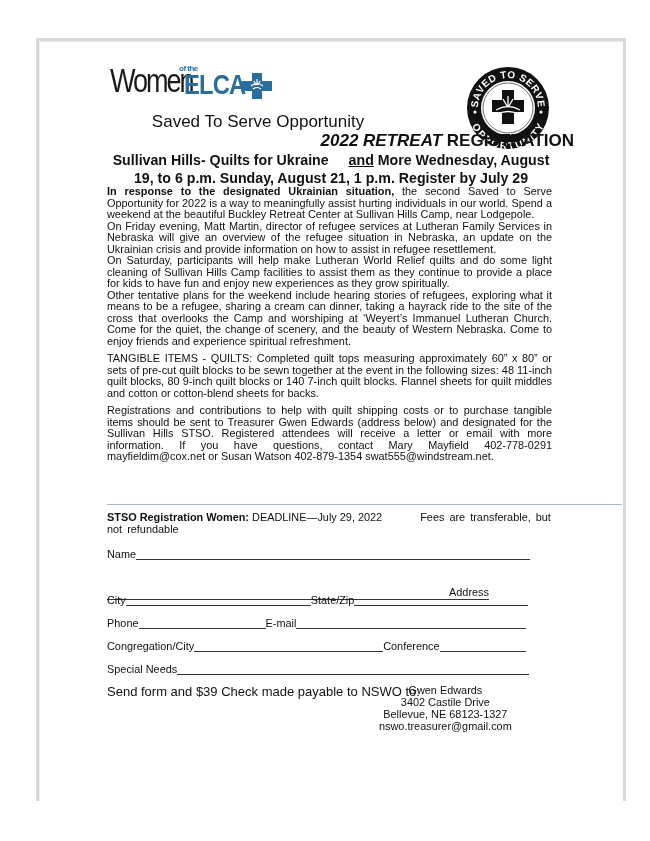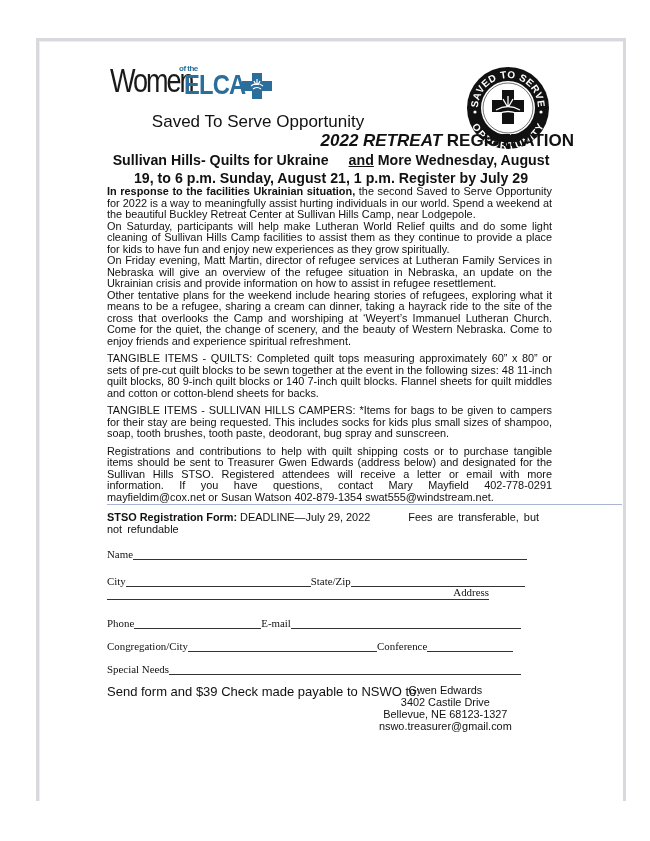--- a/index.html
+++ b/index.html
@@ -33,21 +33,21 @@
   .body p { margin: 0; }
   .body p.gap { margin-top: 6px; }
   .body b { font-weight: bold; }
 
   .rule { position: absolute; left: 107px; top: 504px; width: 515px; height: 1px; background: #a9b6d3; }
 
   .form-head { position: absolute; left: 107px; top: 512px; width: 445px; font-size: 10.9px; line-height: 11.5px; }
   .form-head .spacer { display: inline-block; width: 38px; }
   .form-head .fees { word-spacing: 2px; }
 
-  .field { position: absolute; left: 107px; font-size: 10.9px; display: flex; align-items: flex-end; height: 14px; font-family: Liberation Serif, serif; }
+  .field { position: absolute; left: 107px; font-size: 10.9px; display: flex; align-items: flex-end; height: 14px; }
   .field .lbl { white-space: nowrap; }
   .field .line { border-bottom: 1px solid #333; height: 11px; }
   .field .lbl2 { white-space: nowrap; }
 
   .send { position: absolute; left: 107px; top: 684px; font-size: 13px; }
   .addr { position: absolute; left: 379px; top: 684px; font-size: 10.9px; line-height: 12px; }
   .addr div { white-space: nowrap; text-align: center; }
 </style>
 </head>
 <body>
@@ -82,44 +82,43 @@
   <circle cx="75" cy="46" r="1.6" fill="#fff"></circle>
   <path d="M36 24 H48 V34 H58 V46 H48 V58 H36 V46 H26 V34 H36 Z" fill="#111"></path>
   <path d="M30 44 q12 -7 24 0 M32 48 q10 -5 20 0 M42 30 v10 M37 33 l4 7 M47 33 l-4 7" stroke="#fff" stroke-width="1.3" fill="none"></path>
 </svg>
 
 <div class="title1">Saved To Serve Opportunity</div>
 <div class="title2"><i>2022 RETREAT</i><span> REGISTRATION</span></div>
 <div class="title3"><span>Sullivan Hills- Quilts for Ukraine </span><u>and</u><span> More Wednesday, August 19,  to 6 p.m. Sunday, August 21, 1 p.m.  Register by July 29</span></div>
 
 <div class="body">
-  <p><b>In response to the facilities Ukrainian situation,</b><span> the second Saved to Serve Opportunity for 2022 is a way to meaningfully assist hurting individuals in our world.  Spend a weekend at the beautiful Buckley Retreat Center at Sullivan Hills Camp, near Lodgepole.</span></p>
+  <p><b>In response to the designated Ukrainian situation,</b><span> the second Saved to Serve Opportunity for 2022 is a way to meaningfully assist hurting individuals in our world.  Spend a weekend at the beautiful Buckley Retreat Center at Sullivan Hills Camp, near Lodgepole.</span></p>
+  <p>On Friday evening, Matt Martin, director of refugee services at Lutheran Family Services in Nebraska will give an overview of the refugee situation in Nebraska, an update on the Ukrainian crisis and provide information on how to assist in refugee resettlement.</p>
   <p>On Saturday, participants will help make Lutheran World Relief quilts and do some light cleaning of Sullivan Hills Camp facilities to assist them as they continue to provide a place for kids to have fun and enjoy new experiences as they grow spiritually.</p>
-  <p>On Friday evening, Matt Martin, director of refugee services at Lutheran Family Services in Nebraska will give an overview of the refugee situation in Nebraska, an update on the Ukrainian crisis and provide information on how to assist in refugee resettlement.</p>
   <p>Other tentative plans for the weekend include hearing stories of refugees, exploring what it means to be a refugee, sharing a cream can dinner, taking a hayrack ride to the site of the cross that overlooks the Camp and worshiping at ‘Weyert’s Immanuel Lutheran Church.  Come for the quiet, the change of scenery, and the beauty of Western Nebraska. Come to enjoy friends and experience spiritual refreshment.</p>
   <p class="gap">TANGIBLE ITEMS - QUILTS:  Completed quilt tops measuring approximately 60” x 80” or sets of pre-cut quilt blocks to be sewn together at the event in the following sizes:  48 11-inch quilt blocks, 80 9-inch quilt blocks or 140 7-inch quilt blocks. Flannel sheets for quilt middles and cotton or cotton-blend sheets for backs.</p>
-  <p class="gap">TANGIBLE ITEMS - SULLIVAN HILLS CAMPERS:  *Items for bags to be given to campers for their stay are being requested.  This includes socks for kids plus small sizes of shampoo, soap, tooth brushes, tooth paste, deodorant, bug spray and sunscreen.</p>
   <p class="gap">Registrations and contributions to help with quilt shipping costs or to purchase tangible items should be sent to Treasurer Gwen Edwards (address below) and designated for the Sullivan Hills STSO. Registered attendees will receive a letter or email with more information.  If you have questions, contact Mary Mayfield 402-778-0291 mayfieldim@cox.net or Susan Watson 402-879-1354 swat555@windstream.net.</p>
 </div>
 
 <div class="rule"></div>
 
 <div class="form-head">
-  <b>STSO Registration Form:</b><span> DEADLINE—July 29, 2022</span><span class="spacer"></span><span class="fees">Fees are transferable, but not refundable</span>
+  <b>STSO Registration Women:</b><span> DEADLINE—July 29, 2022</span><span class="spacer"></span><span class="fees">Fees are transferable, but not refundable</span>
 </div>
 
 <div class="field" style="top:546px;">
   <span class="lbl">Name</span>
   <span class="line" style="width:394px;"></span>
 </div>
 <div class="field" style="top:586px;flex-direction:column;">
   <span class="lbl">Address</span>
   <span class="line" style="width:382px;"></span>
 </div>
-<div class="field" style="top:573px;justify-content:flex-end;">
+<div class="field" style="top:592px;justify-content:flex-end;">
   <span class="lbl">City</span>
   <span class="line" style="width:185px;"></span>
   <span class="lbl2">State/Zip</span>
   <span class="line" style="width:174px;"></span>
 </div>
 <div class="field" style="top:615px;">
   <span class="lbl">Phone </span>
   <span class="line" style="width:127px;"></span>
   <span class="lbl2">E-mail</span>
   <span class="line" style="width:230px;"></span>

